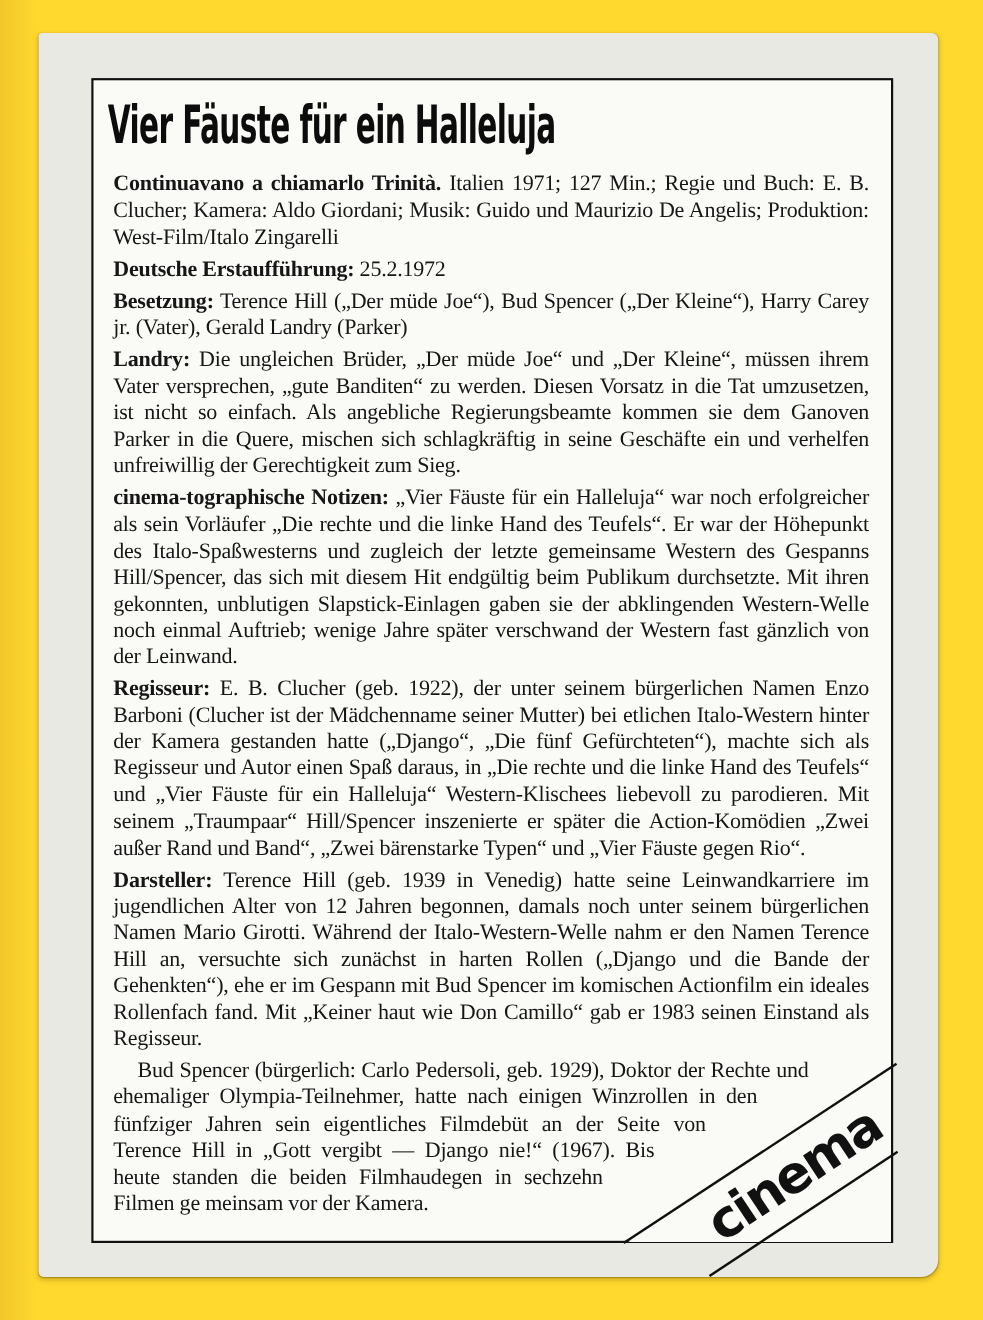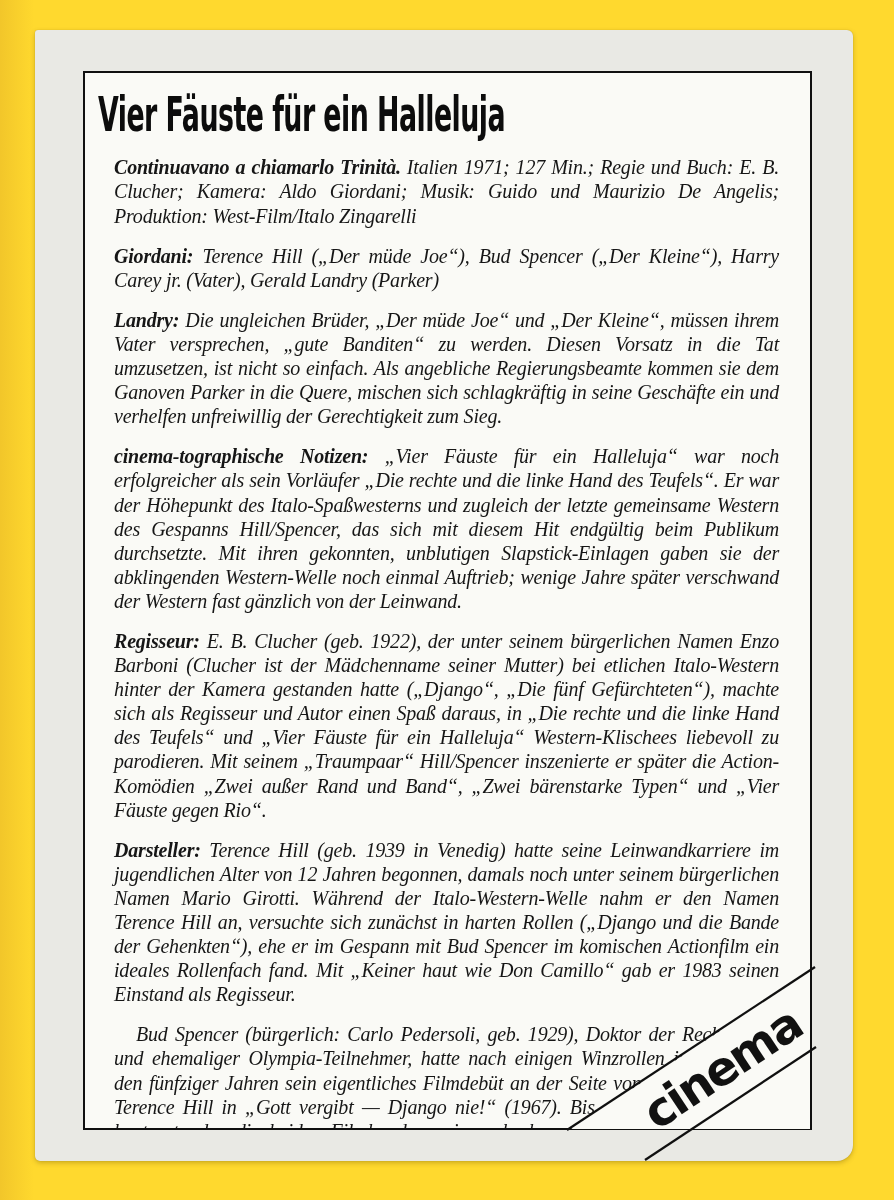--- a/index.html
+++ b/index.html
@@ -49,21 +49,21 @@
   }
   .text {
     font-size: 20px;
     line-height: 24.1px;
     letter-spacing: -0.2px;
     color: #161616;
     text-align: justify;
     hyphens: auto;
     -webkit-hyphens: auto;
   }
-  .text p { margin: 16px; font-style: italic; }
+  .text p { margin: 5px; }
   .text b { font-weight: bold; }
   .closing { text-indent: 22px; }
   .diag-float {
     float: right;
     width: 330px; height: 170px;
     shape-outside: polygon(100% 0%, 100% 100%, 0% 100%);
     shape-margin: 6px;
   }
   .logo-overlay {
     position: absolute; inset: 0;
@@ -83,21 +83,22 @@
 
 <div class="page">
   <div class="card">
     <div class="frame">
       <div class="content">
 
         <h1 class="title">Vier Fäuste für ein Halleluja</h1>
 
         <div class="text">
           <p><b>Continuavano a chiamarlo Trinità.</b><span> Italien 1971; 127 Min.; Regie und Buch: E. B. Clucher; Kamera: Aldo Giordani; Musik: Guido und Maurizio De Angelis; Produktion: West-Film/Italo Zingarelli</span></p>
-          <p><b>Giordani:</b><span> Terence Hill („Der müde Joe“), Bud Spencer („Der Kleine“), Harry Carey jr. (Vater), Gerald Landry (Parker)</span></p>
+          <p><b>Deutsche Erstaufführung:</b><span> 25.2.1972</span></p>
+          <p><b>Besetzung:</b><span> Terence Hill („Der müde Joe“), Bud Spencer („Der Kleine“), Harry Carey jr. (Vater), Gerald Landry (Parker)</span></p>
           <p><b>Landry:</b><span> Die ungleichen Brüder, „Der müde Joe“ und „Der Kleine“, müssen ihrem Vater versprechen, „gute Banditen“ zu werden. Diesen Vorsatz in die Tat umzusetzen, ist nicht so einfach. Als angebliche Regierungsbeamte kommen sie dem Ganoven Parker in die Quere, mischen sich schlagkräftig in seine Geschäfte ein und verhelfen unfreiwillig der Gerechtigkeit zum Sieg.</span></p>
           <p><b>cinema-tographische Notizen:</b><span> „Vier Fäuste für ein Halleluja“ war noch erfolgreicher als sein Vorläufer „Die rechte und die linke Hand des Teufels“. Er war der Höhepunkt des Italo-Spaßwesterns und zugleich der letzte gemeinsame Western des Gespanns Hill/Spencer, das sich mit diesem Hit endgültig beim Publikum durchsetzte. Mit ihren gekonnten, unblutigen Slapstick-Einlagen gaben sie der abklingenden Western-Welle noch einmal Auftrieb; wenige Jahre später verschwand der Western fast gänzlich von der Leinwand.</span></p>
           <p><b>Regisseur:</b><span> E. B. Clucher (geb. 1922), der unter seinem bürgerlichen Namen Enzo Barboni (Clucher ist der Mädchenname seiner Mutter) bei etlichen Italo-Western hinter der Kamera gestanden hatte („Django“, „Die fünf Gefürchteten“), machte sich als Regisseur und Autor einen Spaß daraus, in „Die rechte und die linke Hand des Teufels“ und „Vier Fäuste für ein Halleluja“ Western-Klischees liebevoll zu parodieren. Mit seinem „Traumpaar“ Hill/Spencer inszenierte er später die Action-Komödien „Zwei außer Rand und Band“, „Zwei bärenstarke Typen“ und „Vier Fäuste gegen Rio“.</span></p>
           <p><b>Darsteller:</b><span> Terence Hill (geb. 1939 in Venedig) hatte seine Leinwandkarriere im jugendlichen Alter von 12 Jahren begonnen, damals noch unter seinem bürgerlichen Namen Mario Girotti. Während der Italo-Western-Welle nahm er den Namen Terence Hill an, versuchte sich zunächst in harten Rollen („Django und die Bande der Gehenkten“), ehe er im Gespann mit Bud Spencer im komischen Actionfilm ein ideales Rollenfach fand. Mit „Keiner haut wie Don Camillo“ gab er 1983 seinen Einstand als Regisseur.</span></p>
           <span class="diag-float"></span>
           <p class="closing">Bud Spencer (bürgerlich: Carlo Pedersoli, geb. 1929), Doktor der Rechte und ehemaliger Olympia-Teilnehmer, hatte nach einigen Winzrollen in den fünfziger Jahren sein eigentliches Filmdebüt an der Seite von Terence Hill in „Gott vergibt — Django nie!“ (1967). Bis heute standen die beiden Filmhaudegen in sechzehn Filmen ge meinsam vor der Kamera.</p>
         </div>
 
       </div>
     </div>

